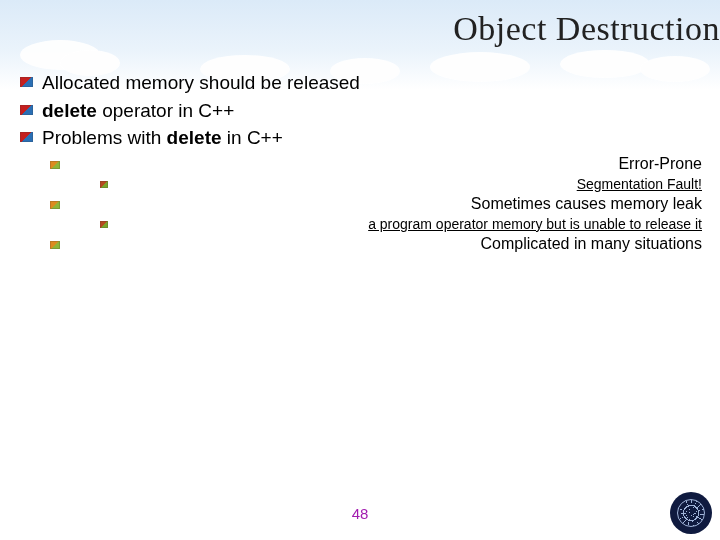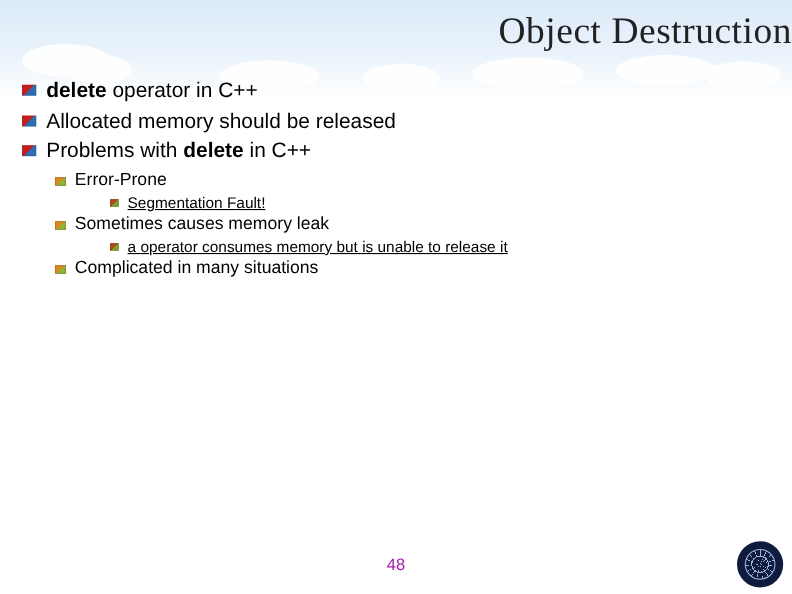--- a/index.html
+++ b/index.html
@@ -50,20 +50,21 @@
     left: 2px; top: 7px;
     width: 13px; height: 10px;
     background: linear-gradient(135deg, #c41f1f 0%, #c41f1f 48%, #2a6fb5 52%, #2a6fb5 100%);
     box-shadow: inset 0 0 0 1px #3a3a3a33;
   }
   .lvl2 {
     font-size: 16px;
     margin-left: 30px;
     margin-top: 4px;
     margin-bottom: 4px;
+    text-align: right;
   }
   .lvl2 li { list-style: none; position: relative; padding-left: 20px; margin-bottom: 2px; }
   .lvl2 li::before {
     content: "";
     position: absolute;
     left: 2px; top: 6px;
     width: 10px; height: 8px;
     background: linear-gradient(135deg, #de8a1e 0%, #de8a1e 48%, #8fb536 52%, #8fb536 100%);
     box-shadow: inset 0 0 0 1px #33333333;
   }
@@ -146,44 +147,44 @@
   <div class="cloud" style="left:430px; top:52px; width:100px; height:30px;"></div>
   <div class="cloud" style="left:560px; top:50px; width:90px; height:28px;"></div>
   <div class="cloud" style="left:640px; top:56px; width:70px; height:26px;"></div>
 </div>
 
 <div class="title">Object Destruction</div>
 
 <div class="content">
   <ul class="lvl1">
     <li>
-      <b>delete</b><span> operator in C++</span>
+      <span>Allocated memory should be released</span>
     </li>
     <li>
-      <span>Allocated memory should be released</span>
+      <b>delete</b><span> operator in C++</span>
     </li>
     <li>
       <span>Problems with </span><b>delete</b><span> in C++</span>
     </li>
   </ul>
 
   <ul class="lvl2">
     <li>
       <span>Error-Prone</span>
       <ul class="lvl3">
         <li>
           <span>Segmentation Fault!</span>
         </li>
       </ul>
     </li>
     <li>
       <span>Sometimes causes memory leak</span>
       <ul class="lvl3">
         <li>
-          <span>a operator consumes memory but is unable to release it</span>
+          <span>a program operator memory but is unable to release it</span>
         </li>
       </ul>
     </li>
     <li>
       <span>Complicated in many situations</span>
     </li>
   </ul>
 
   <ul class="lvl1 lvl1b">
   </ul>

